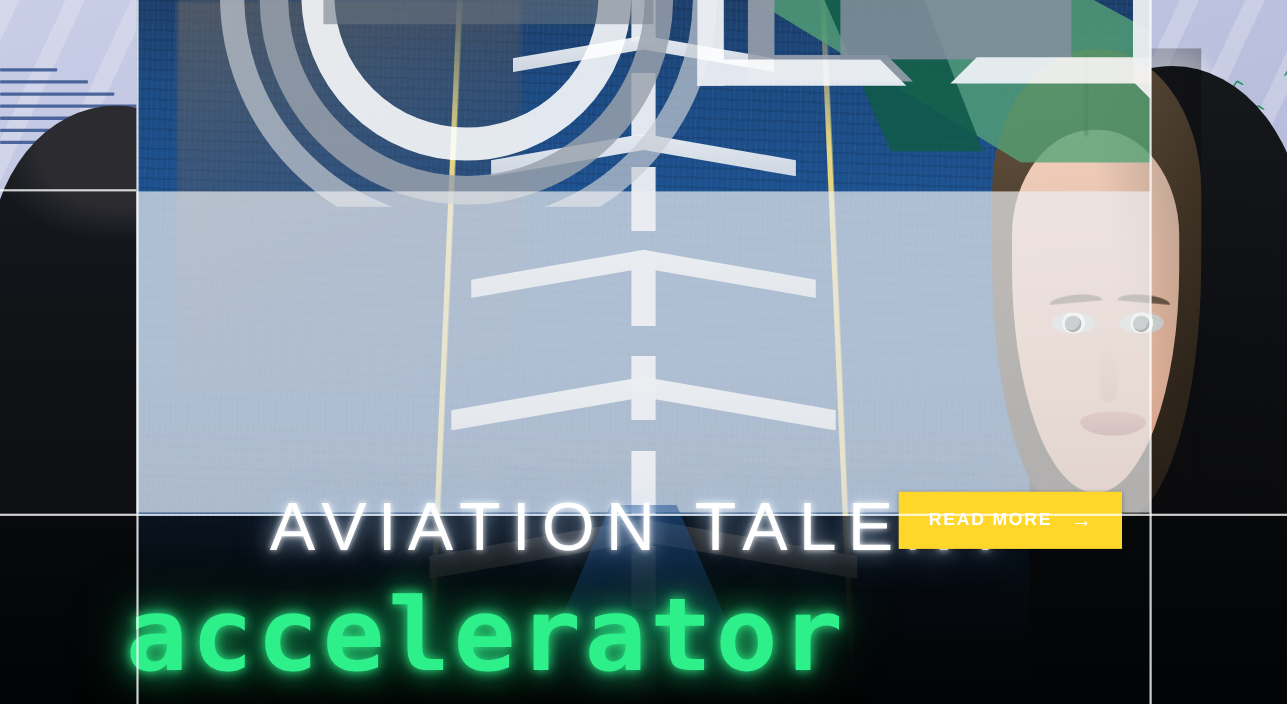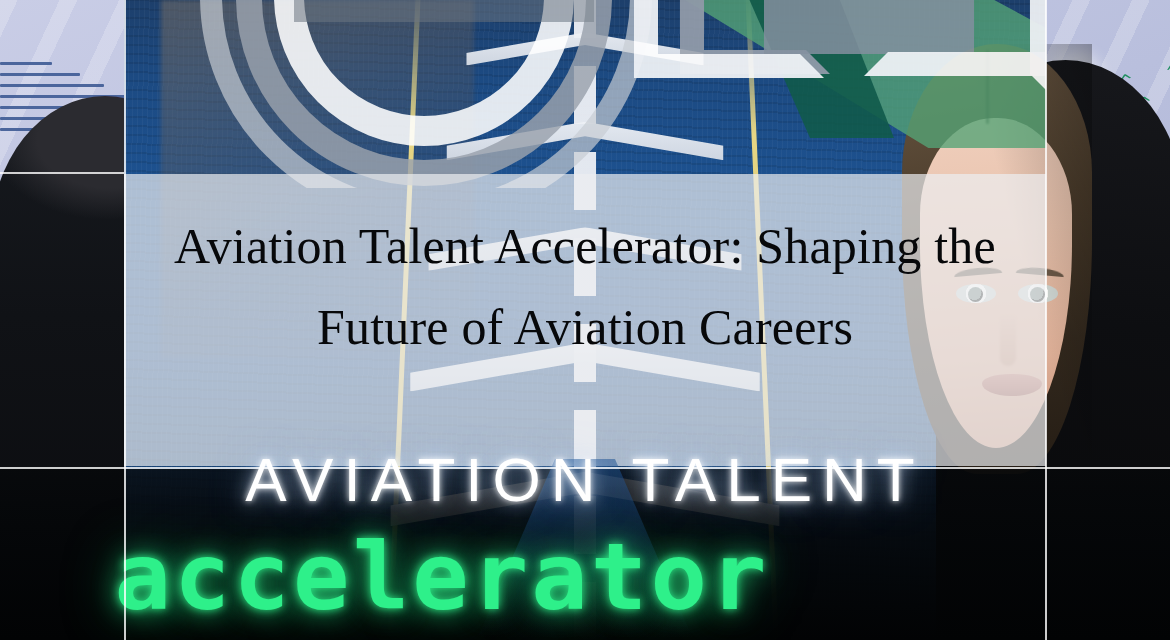--- a/index.html
+++ b/index.html
@@ -323,28 +323,31 @@
     <div class="lo-green2"></div>
     <div class="lo-bracket b2"></div>
     <div class="lo-bracket b1"></div>
     <div class="lo-block k1"></div>
     <div class="lo-bracket b3"></div>
     <div class="lo-bracket b4"></div>
   </div>
 
   <div class="content-panel"></div>
 
-  <h1 class="headline">Aviation Talent Accelerator: Shaping the Future of Aviation Careers</h1>
 
   <div class="bottom-dark">
     <div class="glowfloor"></div>
   </div>
 
   <div class="neon-top">AVIATION TALENT</div>
   <div class="neon-bottom">accelerator</div>
 
+  <button class="read-more">
+    <span class="rm-label">READ MORE</span>
+    <span class="rm-arrow">→</span>
+  </button>
 
   <div class="gridline v1"></div>
   <div class="gridline v2"></div>
   <div class="gridline h1"></div>
   <div class="gridline h2"></div>
 
 </div>
 
 </body></html>

